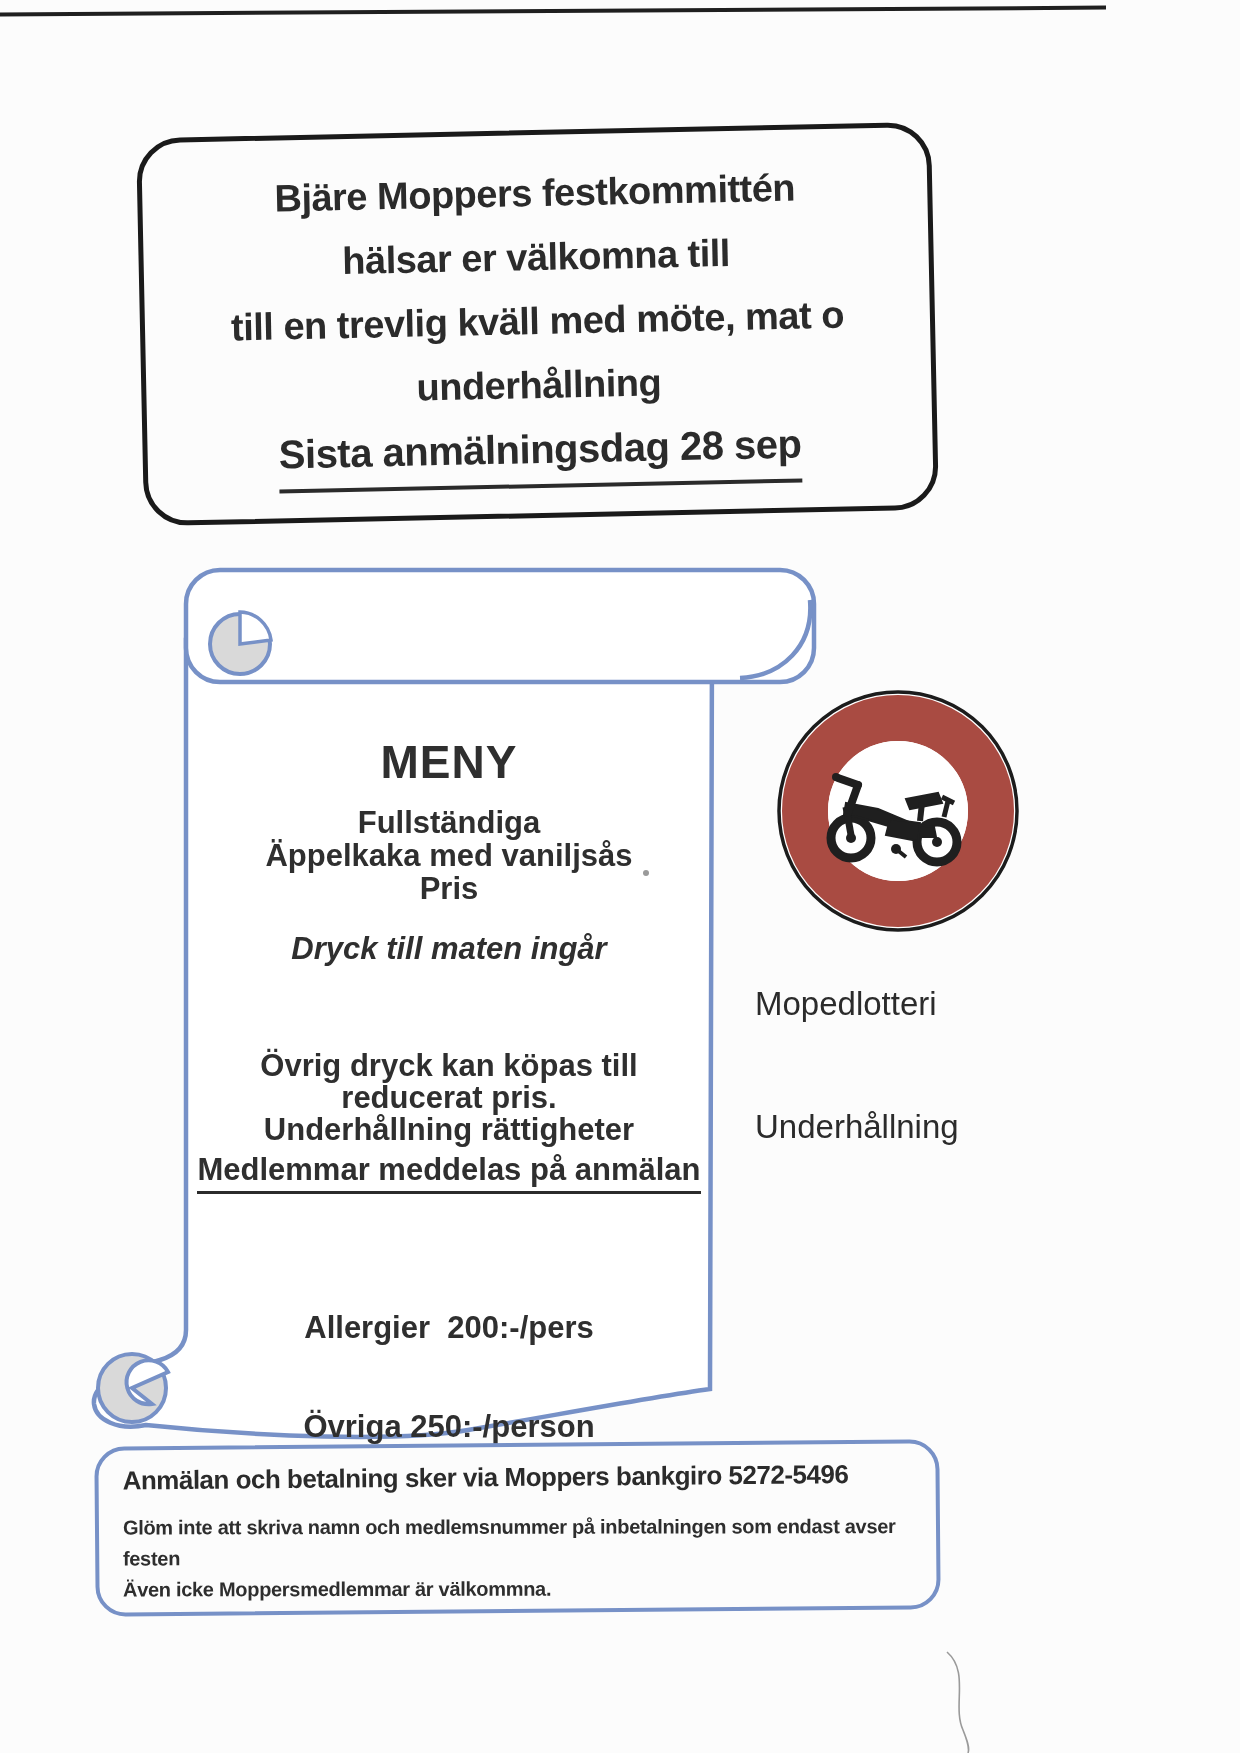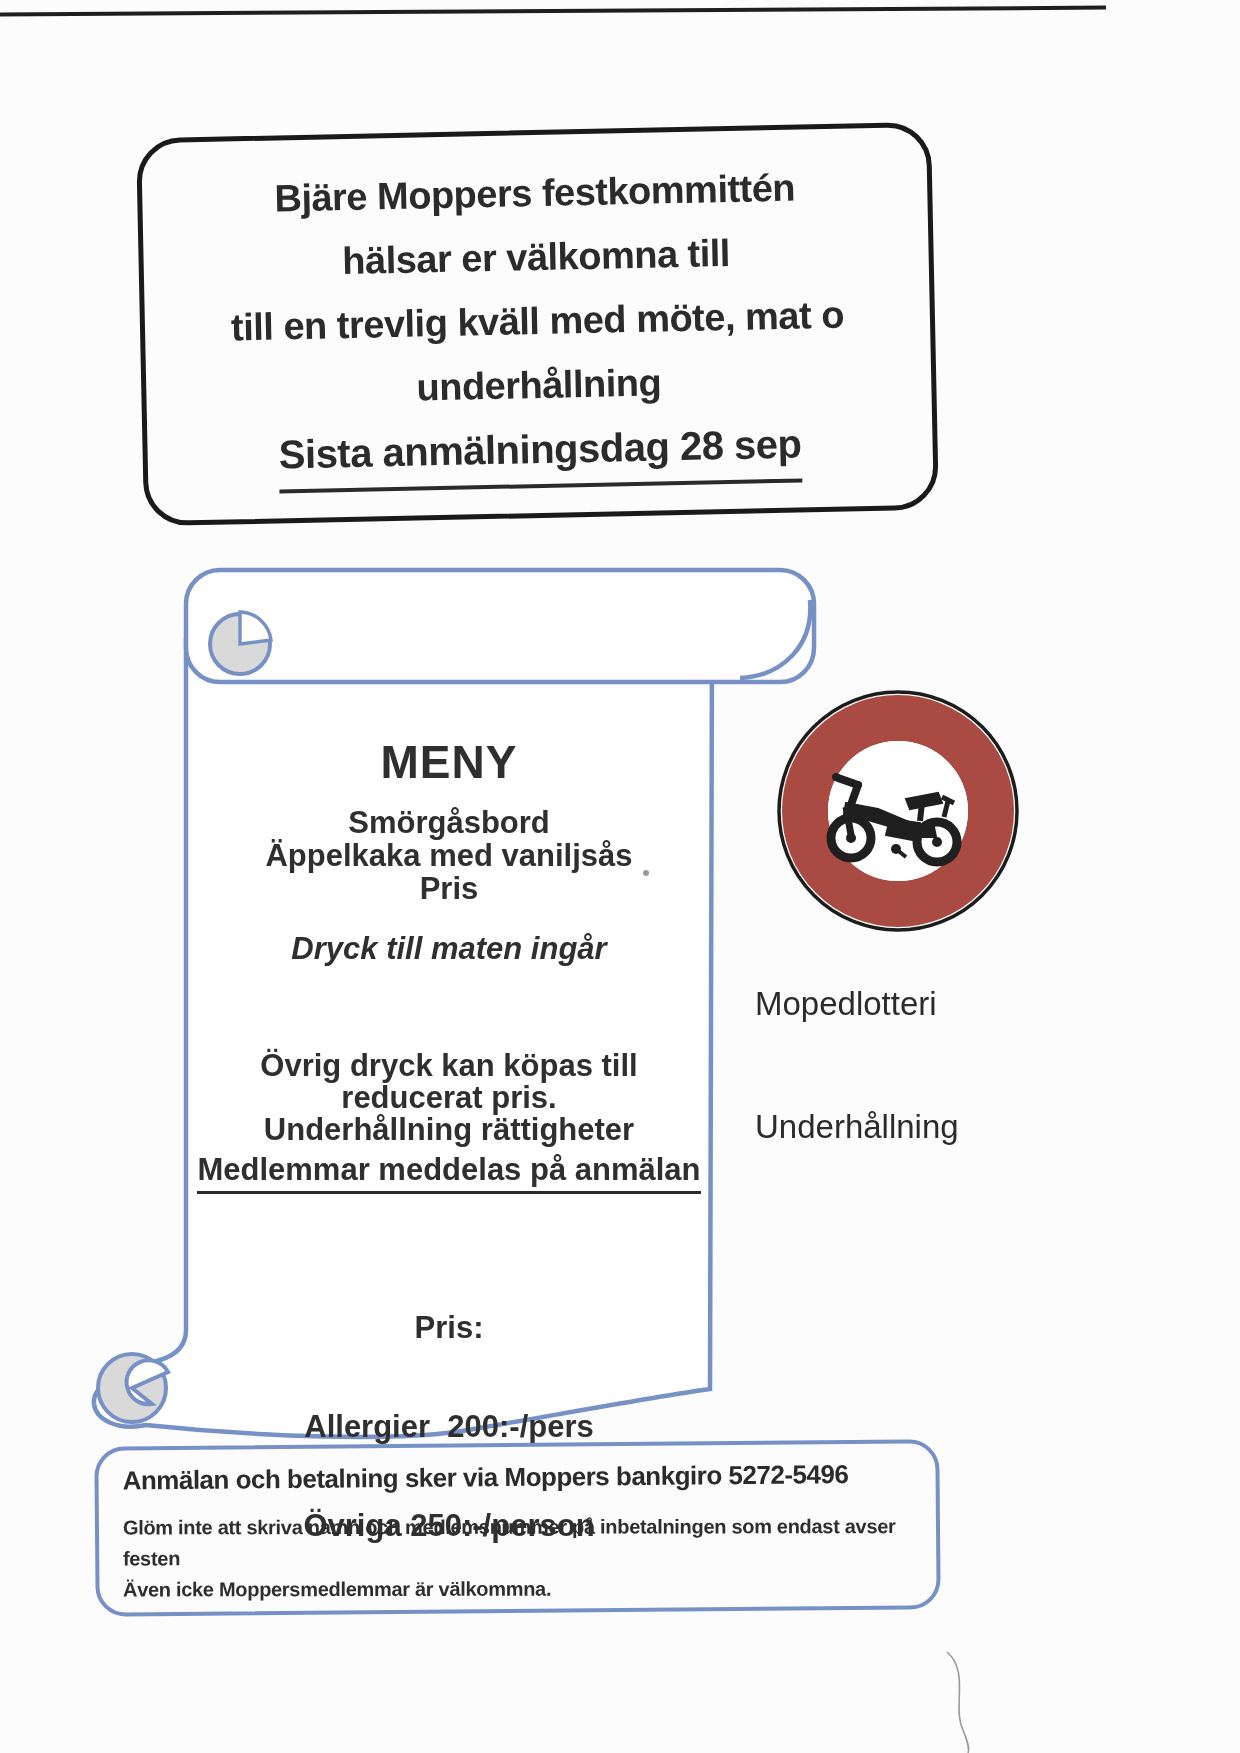--- a/index.html
+++ b/index.html
@@ -81,39 +81,38 @@
 
     <path d="M 810 600 C 814 646 782 676 740 678" fill="none" stroke="#7791c7" stroke-width="4.5"></path>
 
     <circle cx="240" cy="644" r="30" fill="#d9d9d9" stroke="#7791c7" stroke-width="4"></circle>
     <path d="M 240 644 L 240 612 A 32 32 0 0 1 271 640 Z" fill="#ffffff" stroke="#7791c7" stroke-width="3.5"></path>
   </svg>
 
   <div class="abs menu-col meny-title">MENY</div>
 
   <div class="abs menu-col dishes">
-    <div>Smörgåsbord</div>
+    <div>Fullständiga</div>
     <div>Äppelkaka med vaniljsås</div>
     <div>Pris</div>
   </div>
 
   <div class="abs menu-col drink-note">Dryck till maten ingår</div>
 
   <div class="abs menu-col extra">
     <div>Övrig dryck kan köpas till</div>
     <div>reducerat pris.</div>
     <div>Underhållning rättigheter</div>
   </div>
 
   <div class="abs menu-col allergy">
     <span class="u">Medlemmar meddelas på anmälan</span>
   </div>
 
   <div class="abs menu-col price">
-    <div>Pris:</div>
     <div>Allergier  200:-/pers</div>
     <div>Övriga 250:-/person</div>
   </div>
 
   <svg class="abs" style="left:770px;top:683px;" width="256" height="256" viewBox="-128 -128 256 256">
     <circle cx="0" cy="0" r="119" fill="#ffffff" stroke="#1c1c1c" stroke-width="3.5"></circle>
     <circle cx="0" cy="0" r="93" fill="none" stroke="#a94b42" stroke-width="46"></circle>
     <circle cx="0" cy="0" r="70" fill="#ffffff"></circle>
     <g fill="#1f1f1f" stroke="#1f1f1f">
       <circle cx="-47" cy="27" r="20" fill="none" stroke-width="9"></circle>

